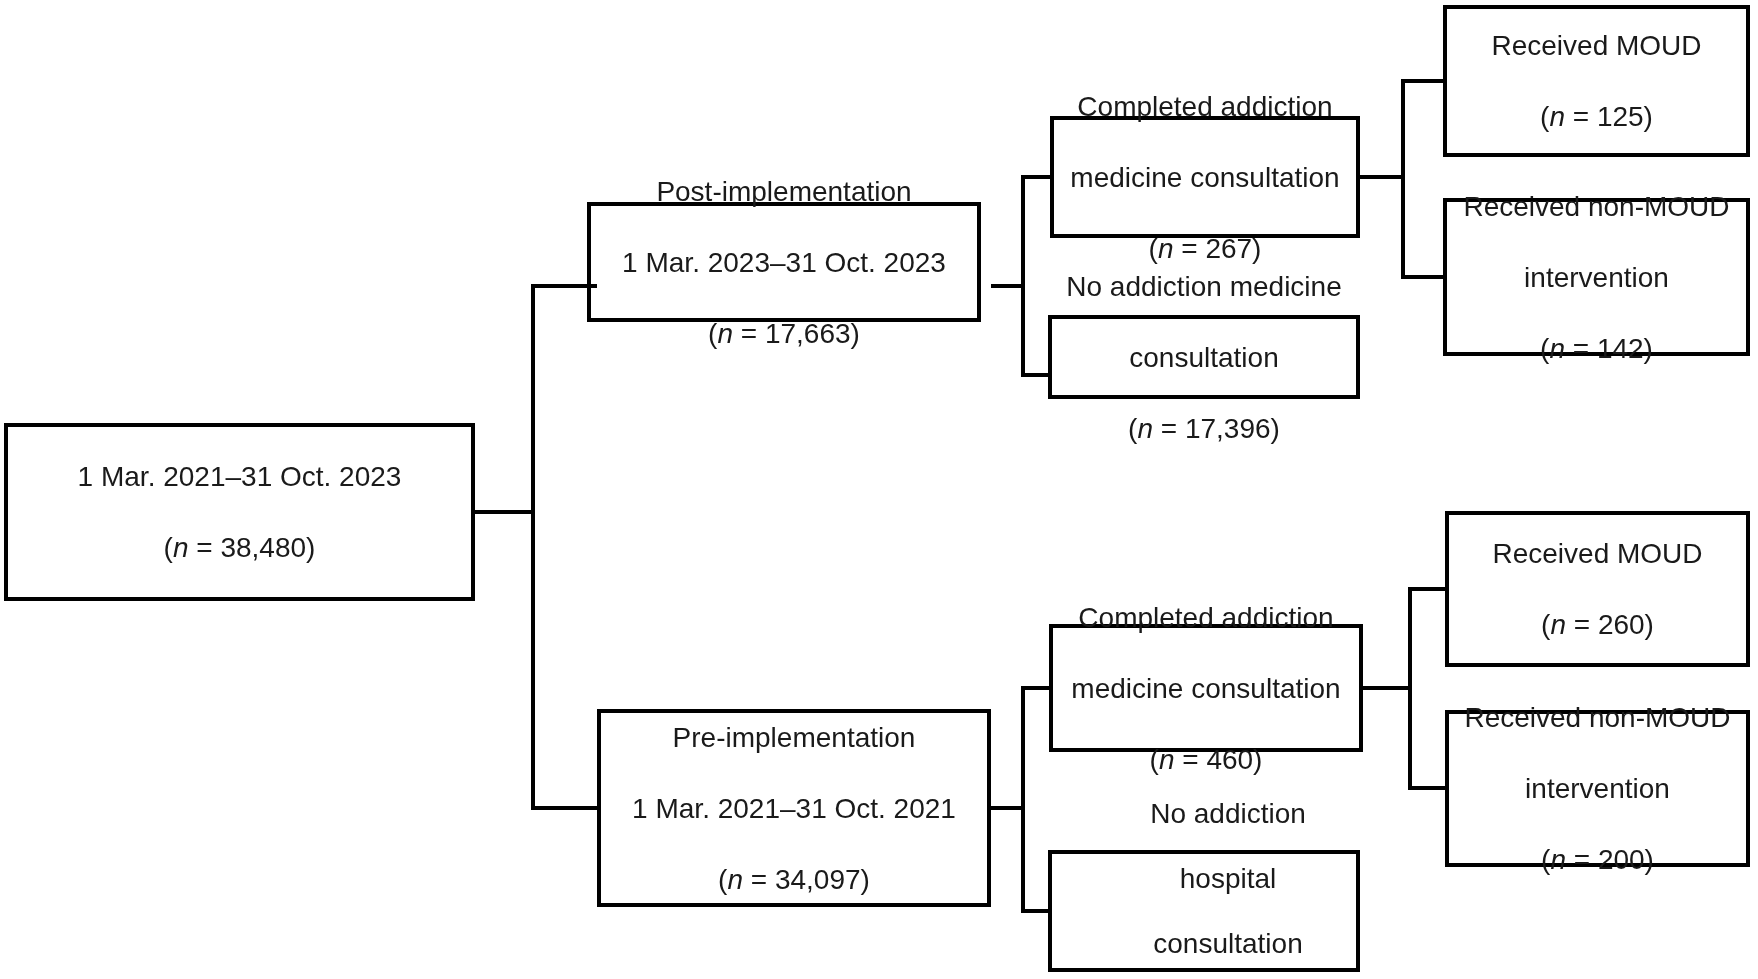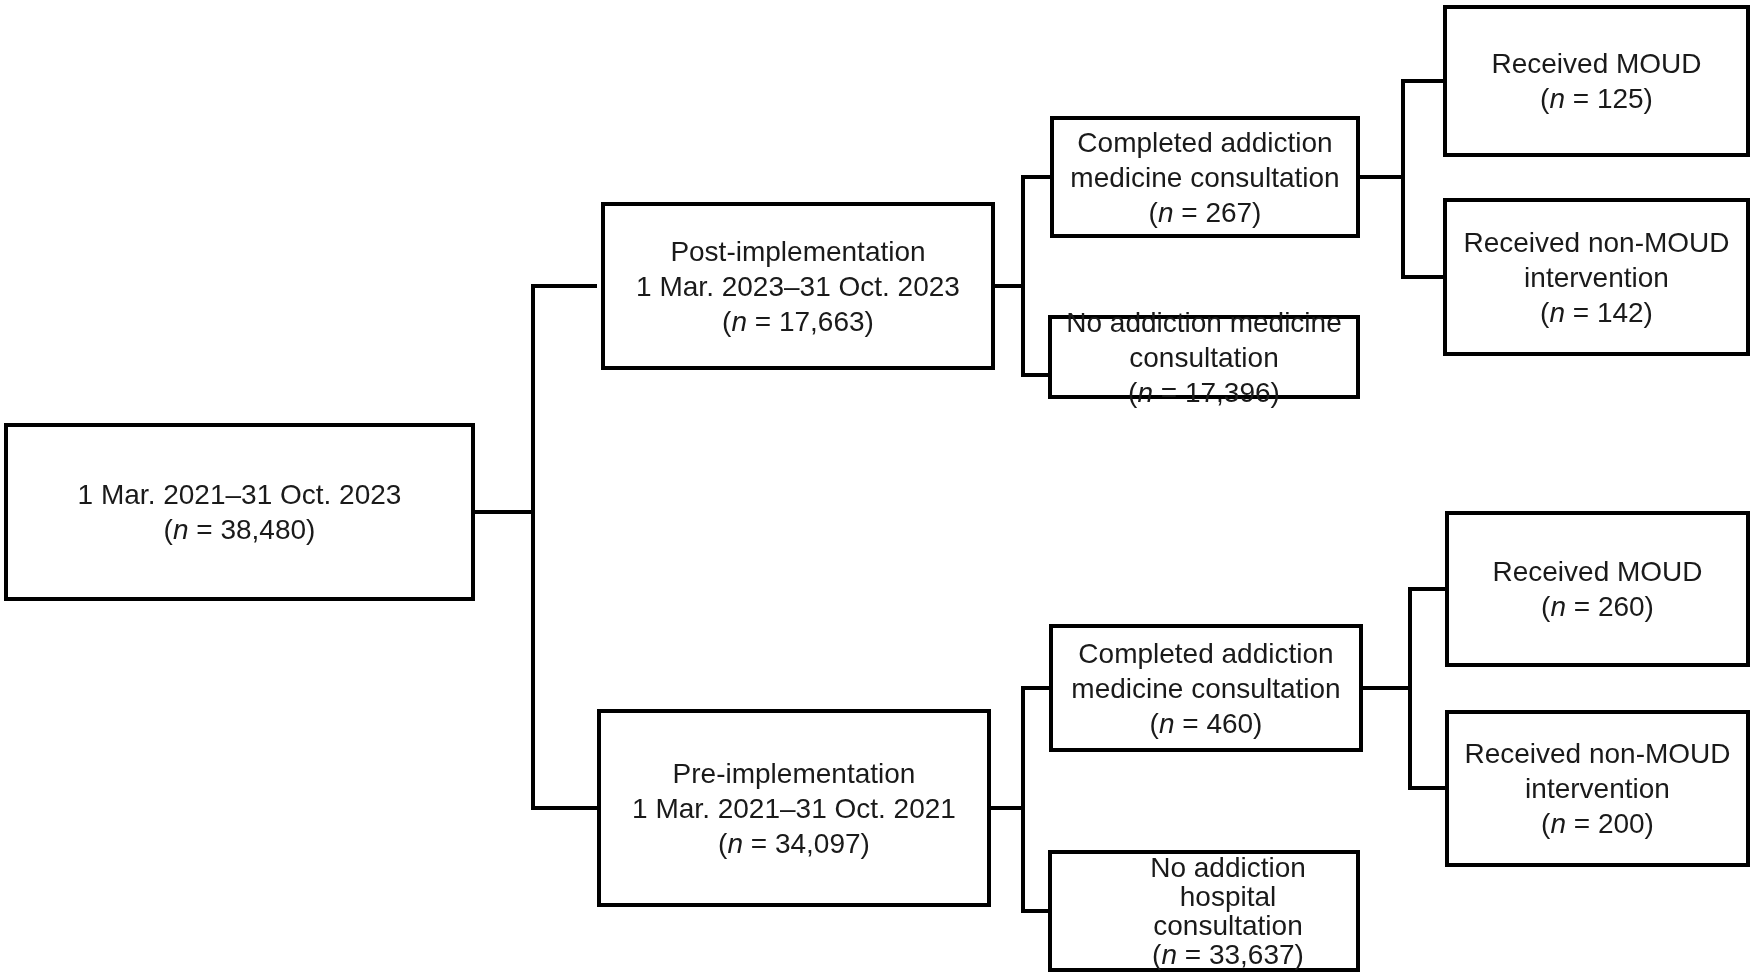--- a/index.html
+++ b/index.html
@@ -17,28 +17,29 @@
     border:4px solid #000000;
     background:#ffffff;
     display:flex;
     flex-direction:column;
     align-items:center;
     justify-content:center;
     text-align:center;
     font-size:28px;
     line-height:35px;
     white-space:nowrap;
+    gap:36px;
   }
   .box.tight{line-height:29px;padding-left:48px;}
   .nl{font-style:italic;}
   .seg{position:absolute;background:#000000;}
 
   
   #b-root{left:4px;top:423px;width:471px;height:178px}
-  #b-post{left:601px;top:202px;width:394px;height:168px}
+  #b-post{left:587px;top:202px;width:394px;height:120px}
   #b-pre{left:597px;top:709px;width:394px;height:198px}
   #b-post-consult{left:1050px;top:116px;width:310px;height:122px}
   #b-post-noconsult{left:1048px;top:315px;width:312px;height:84px}
   #b-post-moud{left:1443px;top:5px;width:307px;height:152px}
   #b-post-nonmoud{left:1443px;top:198px;width:307px;height:158px}
   #b-pre-consult{left:1049px;top:624px;width:314px;height:128px}
   #b-pre-noconsult{left:1048px;top:850px;width:312px;height:122px}
   #b-pre-moud{left:1445px;top:511px;width:305px;height:156px}
   #b-pre-nonmoud{left:1445px;top:710px;width:305px;height:157px}
 

